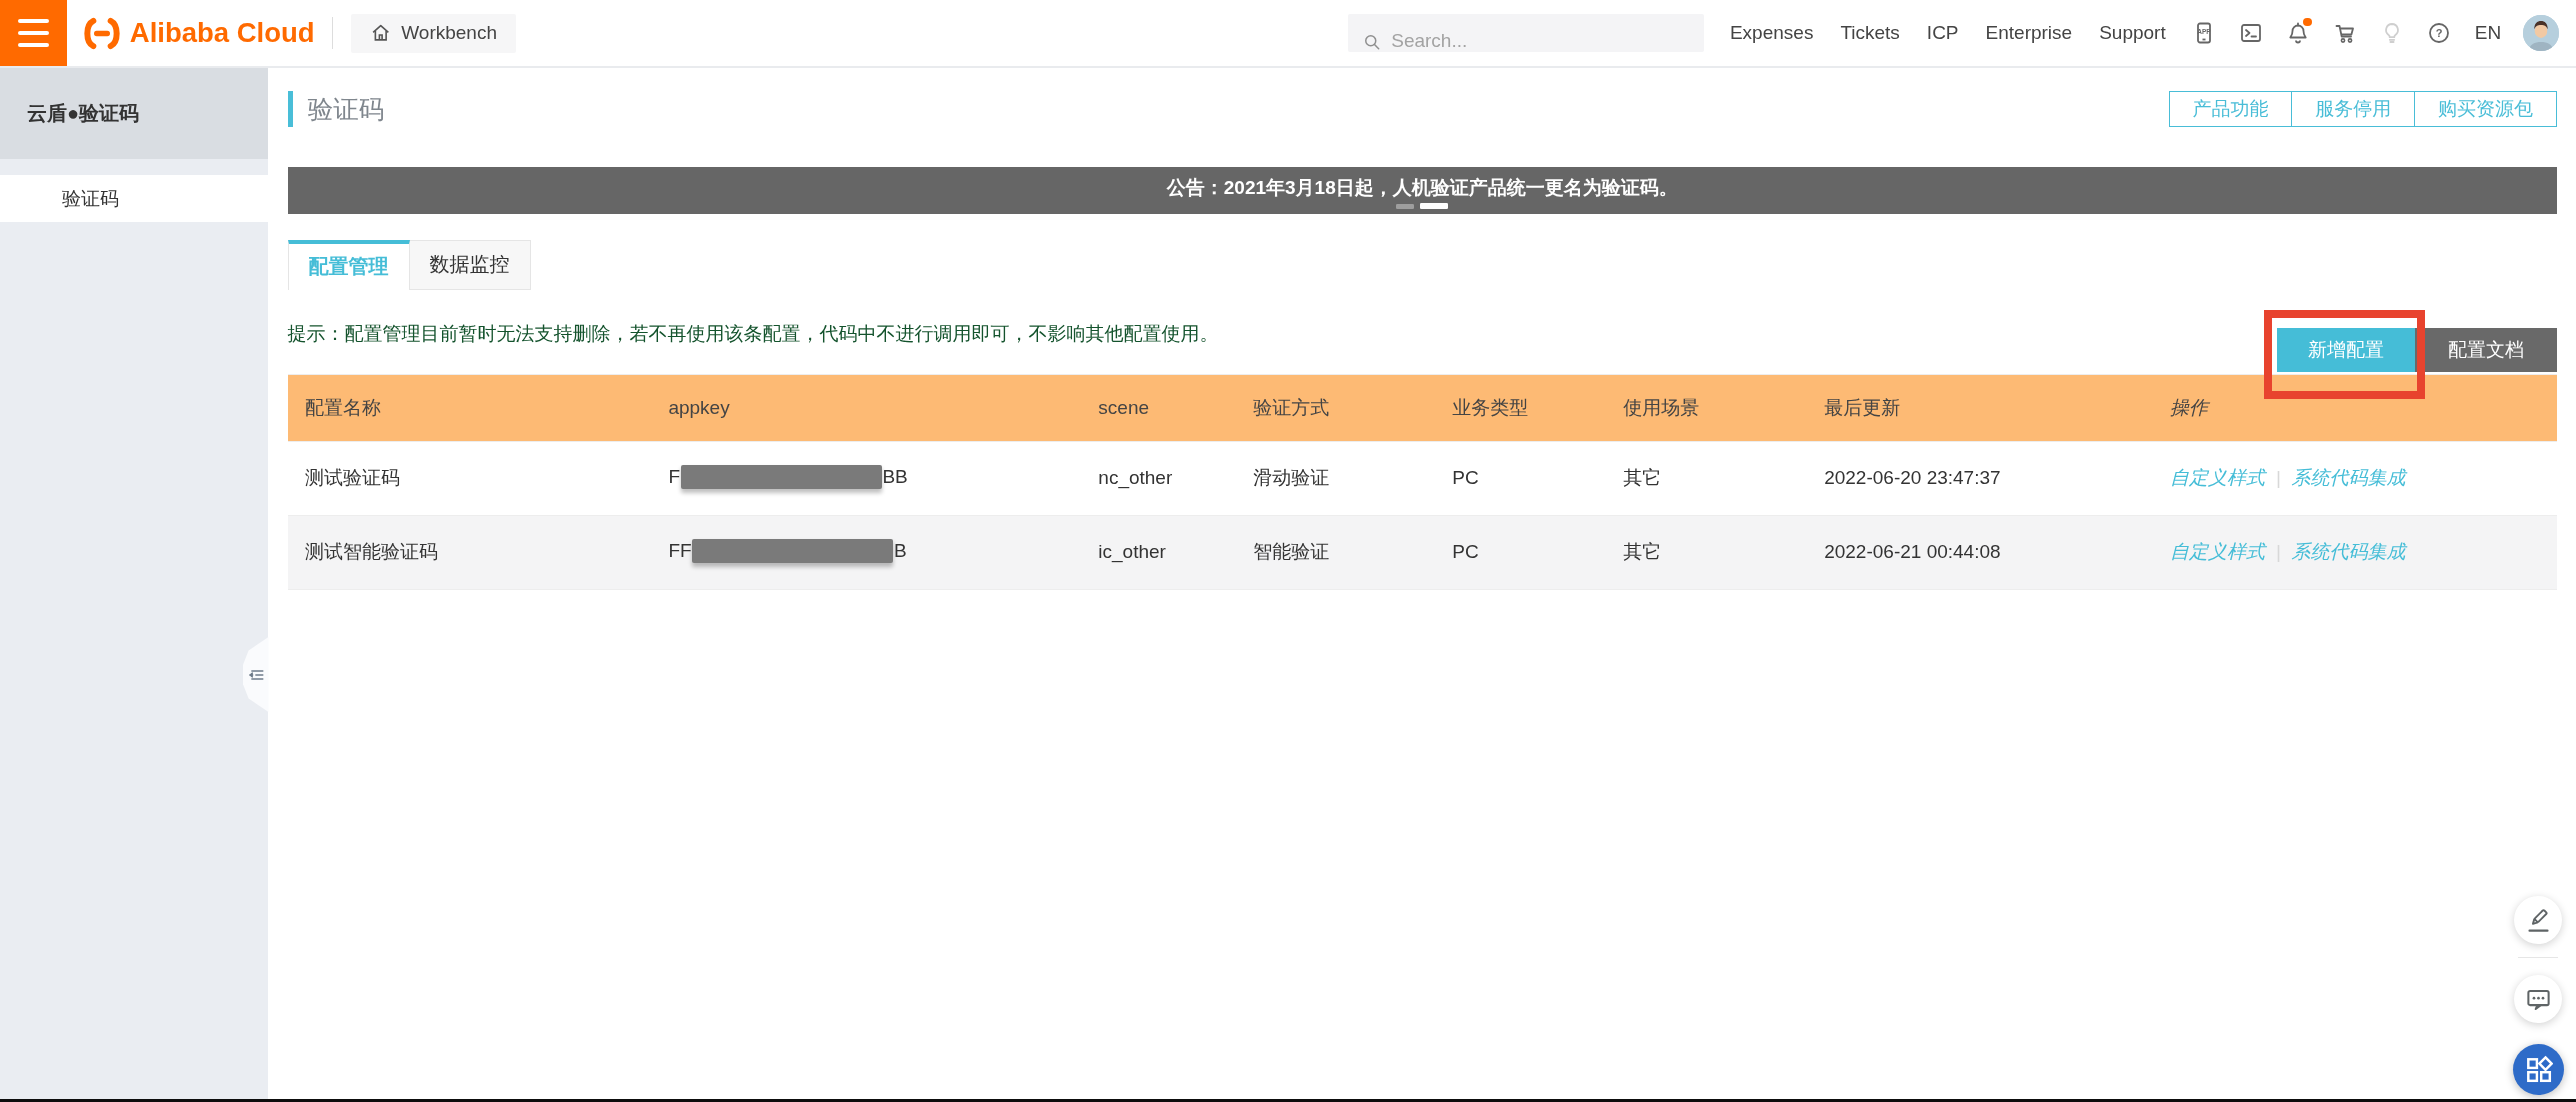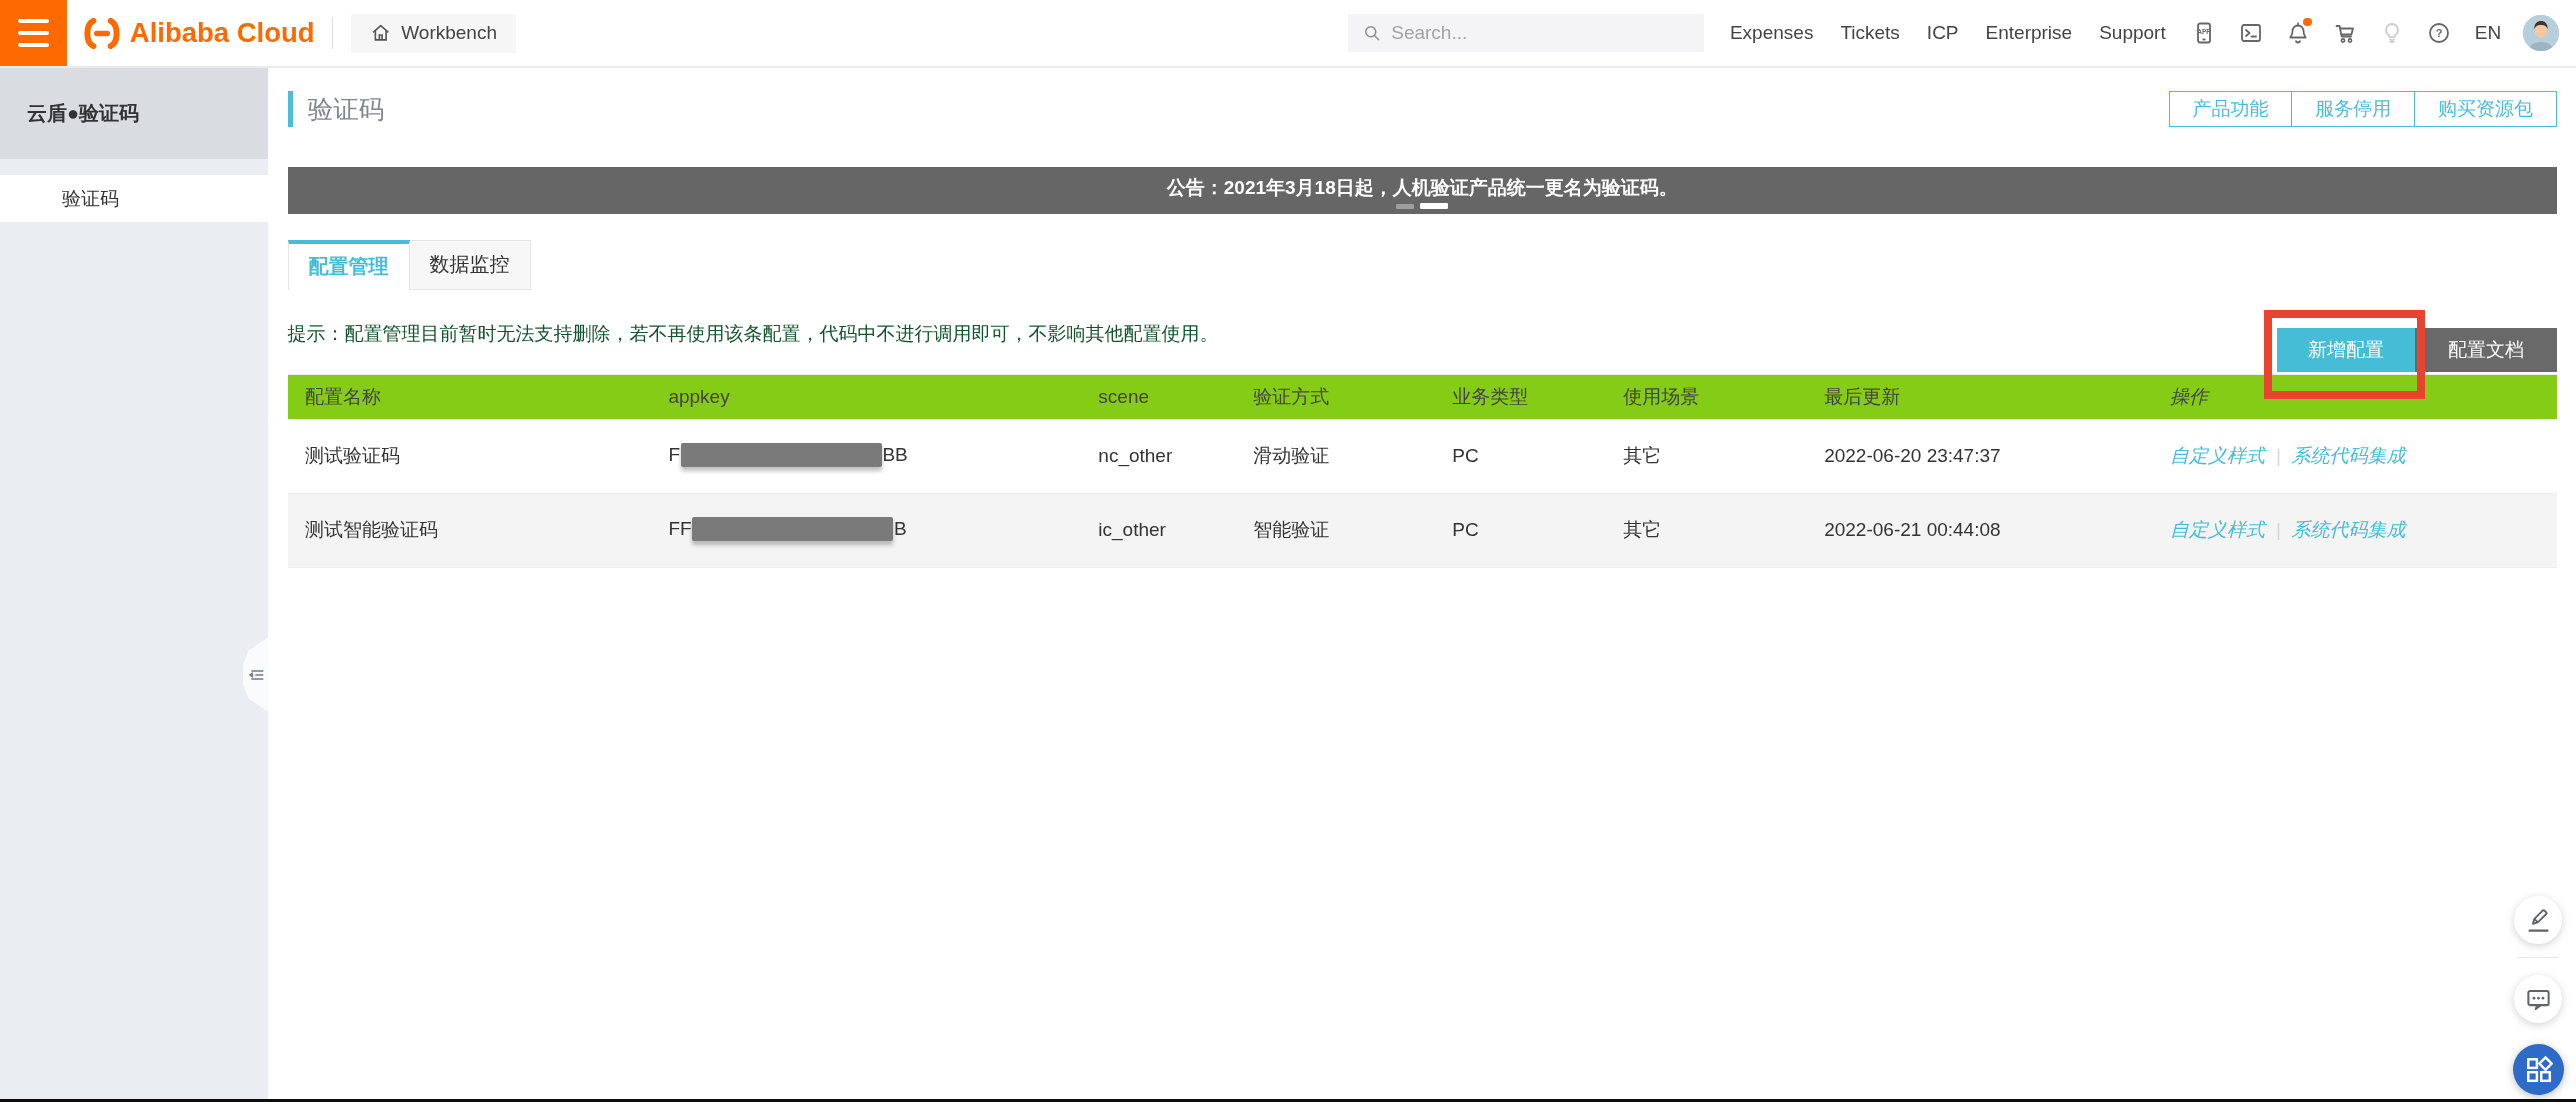--- a/index.html
+++ b/index.html
@@ -13,21 +13,21 @@
   .hamburger { width:67px; height:66px; background:#ff6a00; display:flex; flex-direction:column;
                justify-content:center; align-items:center; gap:7.4px; cursor:pointer; flex:none; }
   .hamburger span { width:31px; height:4.7px; background:#fff; border-radius:2px; }
   .logo { display:flex; align-items:center; margin-left:13.4px; flex:none; }
   .logo-text { color:#ff6a00; font-size:27.5px; font-weight:bold; letter-spacing:0; margin-left:5.4px; }
   .hdr-divider { width:1.3px; height:32px; background:#ddd; margin:0 17.4px; flex:none; }
   .workbench { display:flex; align-items:center; gap:10px; background:#f6f6f7; height:39px;
                padding:0 19px; border-radius:2px; color:#444; font-size:19px; cursor:pointer; flex:none; }
   .hdr-right { margin-left:auto; display:flex; align-items:center; padding-right:17.4px; }
   .search-box { width:356px; height:38px; background:#f4f4f6; border-radius:2px; display:flex;
-                align-items:center; gap:9.4px; padding:0 13.4px; }
+                align-items:flex-end; gap:9.4px; padding:0 13.4px; }
   .search-box input { border:none; outline:none; background:transparent; font-size:19px; color:#777;
                       width:288px; font-family:inherit; }
   .search-box input::placeholder { color:#a3a3a3; }
   .nav-links { display:flex; align-items:center; gap:27px; margin-left:25.5px; }
   .nav-links span { font-size:19px; color:#444; cursor:pointer; }
   .hdr-icons { display:flex; align-items:center; gap:21.5px; margin-left:25.5px; }
   .hdr-icon { position:relative; width:25.5px; height:25.5px; display:flex; align-items:center;
               justify-content:center; cursor:pointer; }
   .badge-dot { position:absolute; top:-2.7px; right:-1.3px; width:8.7px; height:8.7px; border-radius:50%;
                background:#ff6a00; }
@@ -77,21 +77,21 @@
   .add-btn-wrap { position:relative; }
   .add-btn { width:138px; height:44px; background:#45bdd7; color:#fff; font-size:19px; border:none;
              display:flex; align-items:center; justify-content:center; cursor:pointer; font-family:inherit; }
   .red-annotation { position:absolute; left:-13.4px; top:-18px; width:161px; height:89px;
                     border:8px solid #e8432e; pointer-events:none; z-index:6; }
   .docs-btn { width:142px; height:44px; background:#696969; color:#fff; font-size:19px; border:none;
               display:flex; align-items:center; justify-content:center; cursor:pointer; font-family:inherit; }
 
   
   .table { margin-top:18px; }
-  .thead { display:flex; align-items:center; background:#84cc16; height:46px;
+  .thead { display:flex; align-items:center; background:#fdba74; height:68px;
            border-top:1.3px solid #ededed; border-bottom:1.3px solid #ededed; font-size:19px; color:#444; }
   .trow { display:flex; align-items:center; height:74px; font-size:19px; color:#333;
           border-bottom:1.3px solid #ededed; background:#fff; }
   .trow.alt { background:#f4f4f5; }
   .col-0 { width:381px; padding-left:17.4px; }
   .col-1 { width:430px; }
   .col-2 { width:155px; }
   .col-3 { width:199px; }
   .col-4 { width:171px; }
   .col-5 { width:201px; }

